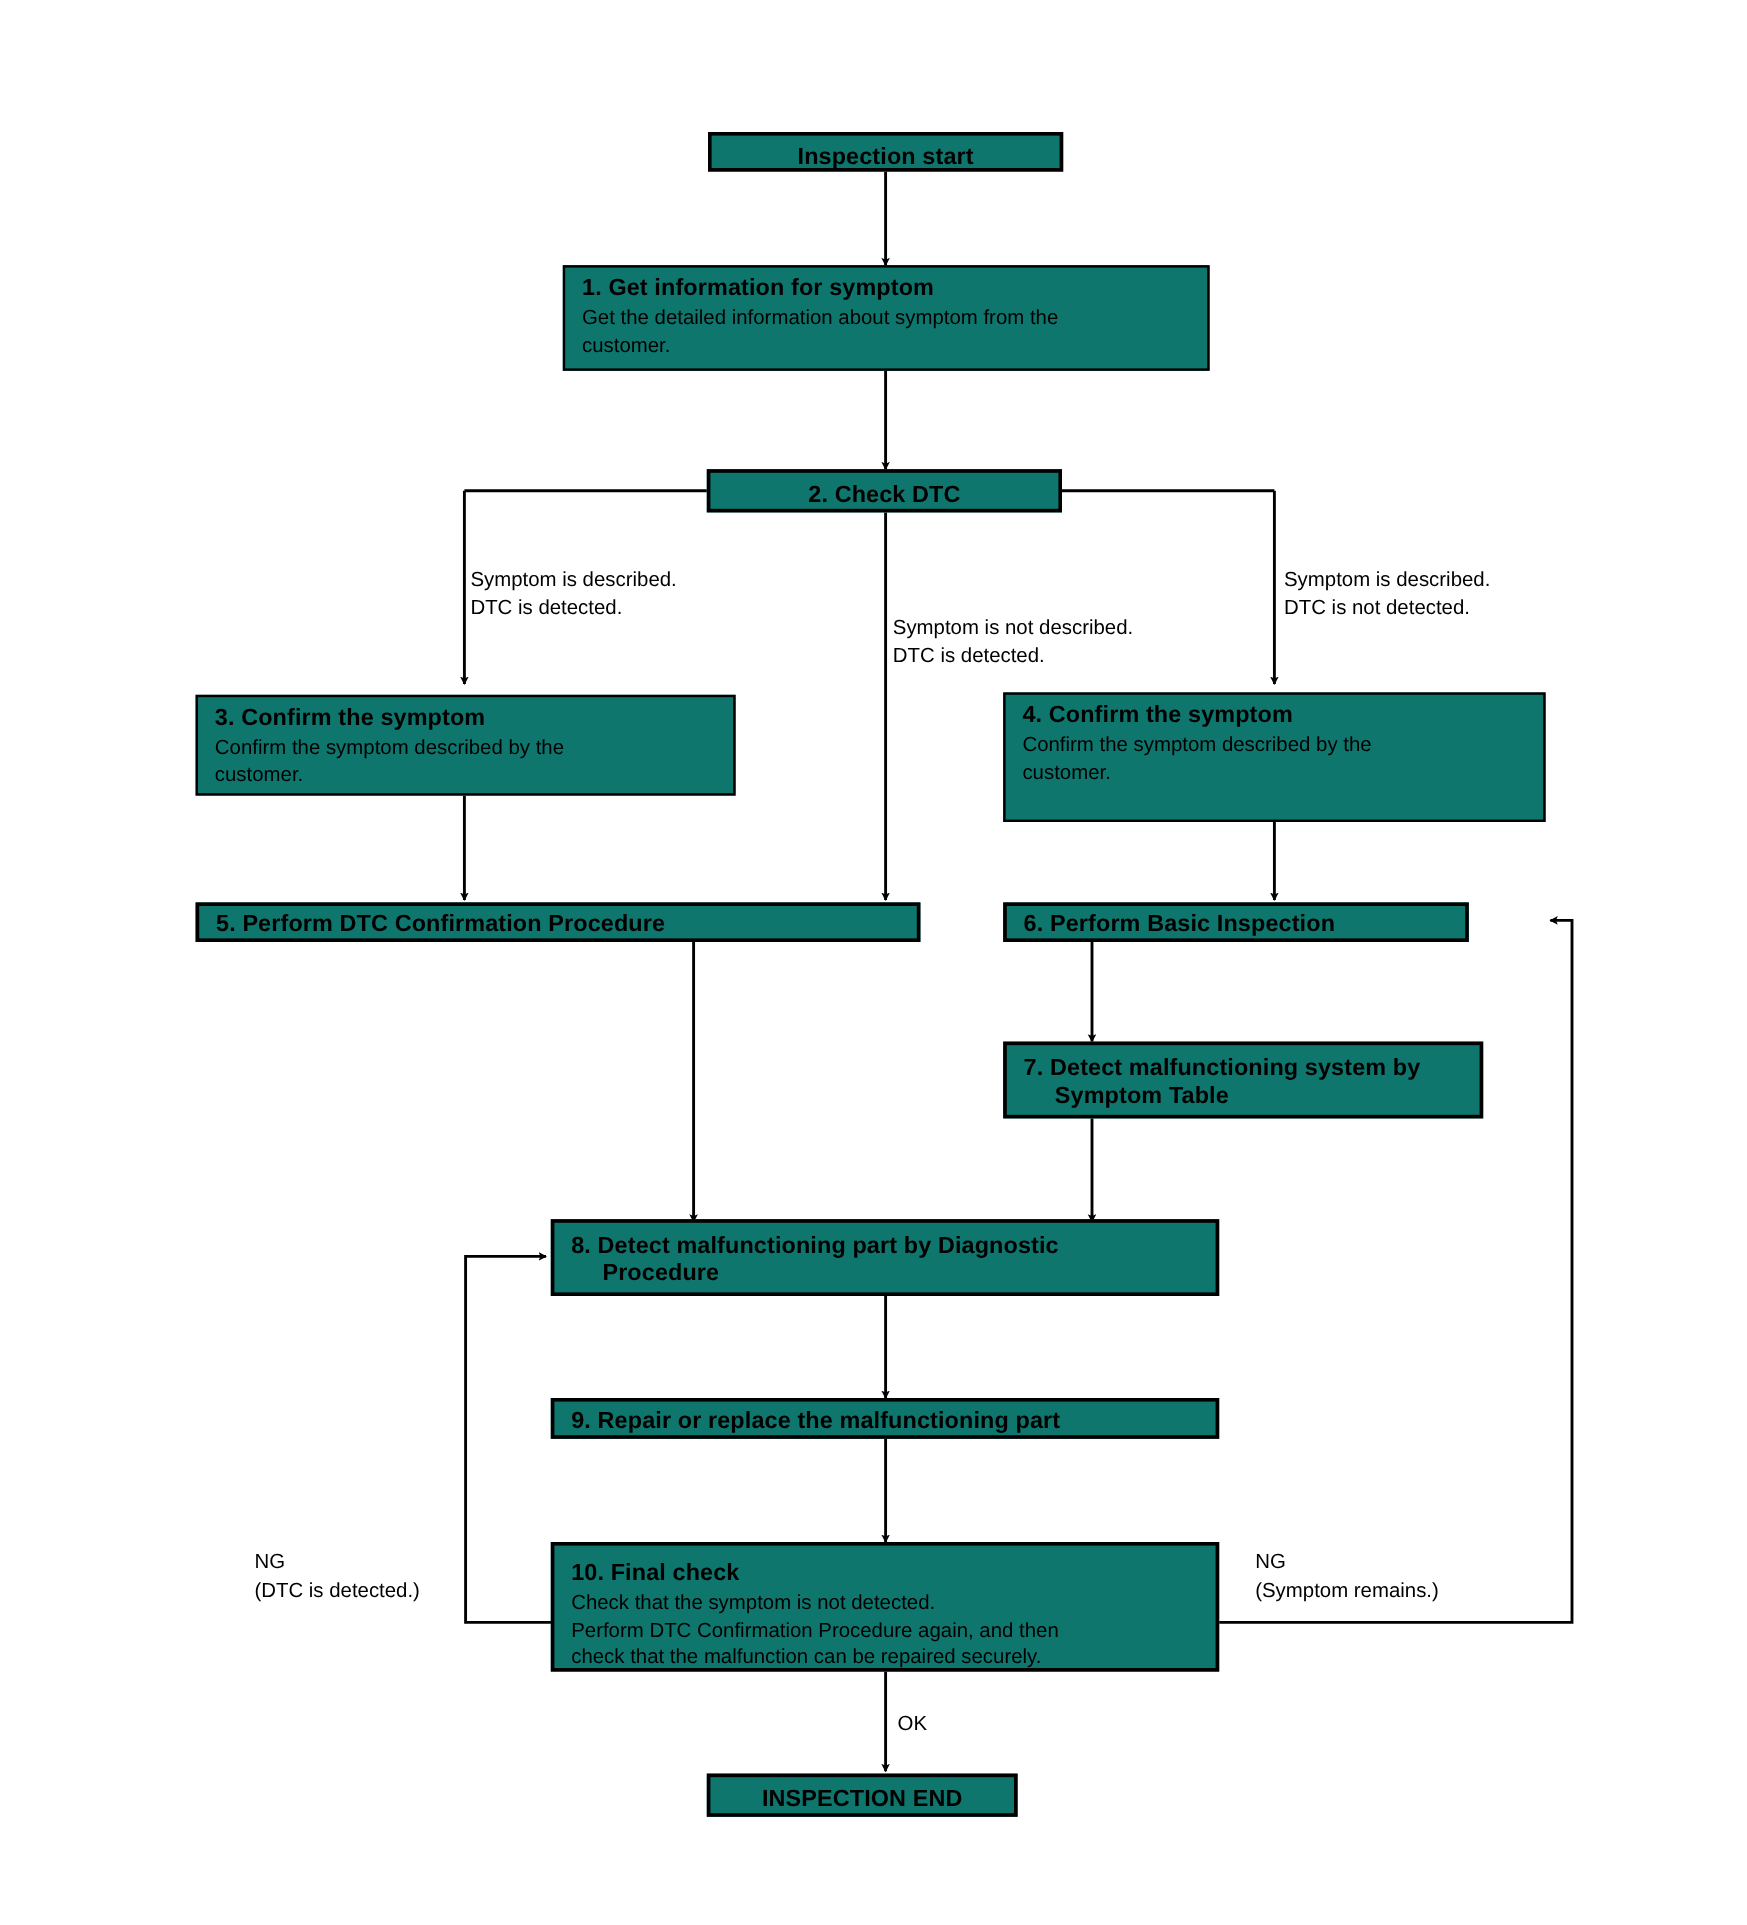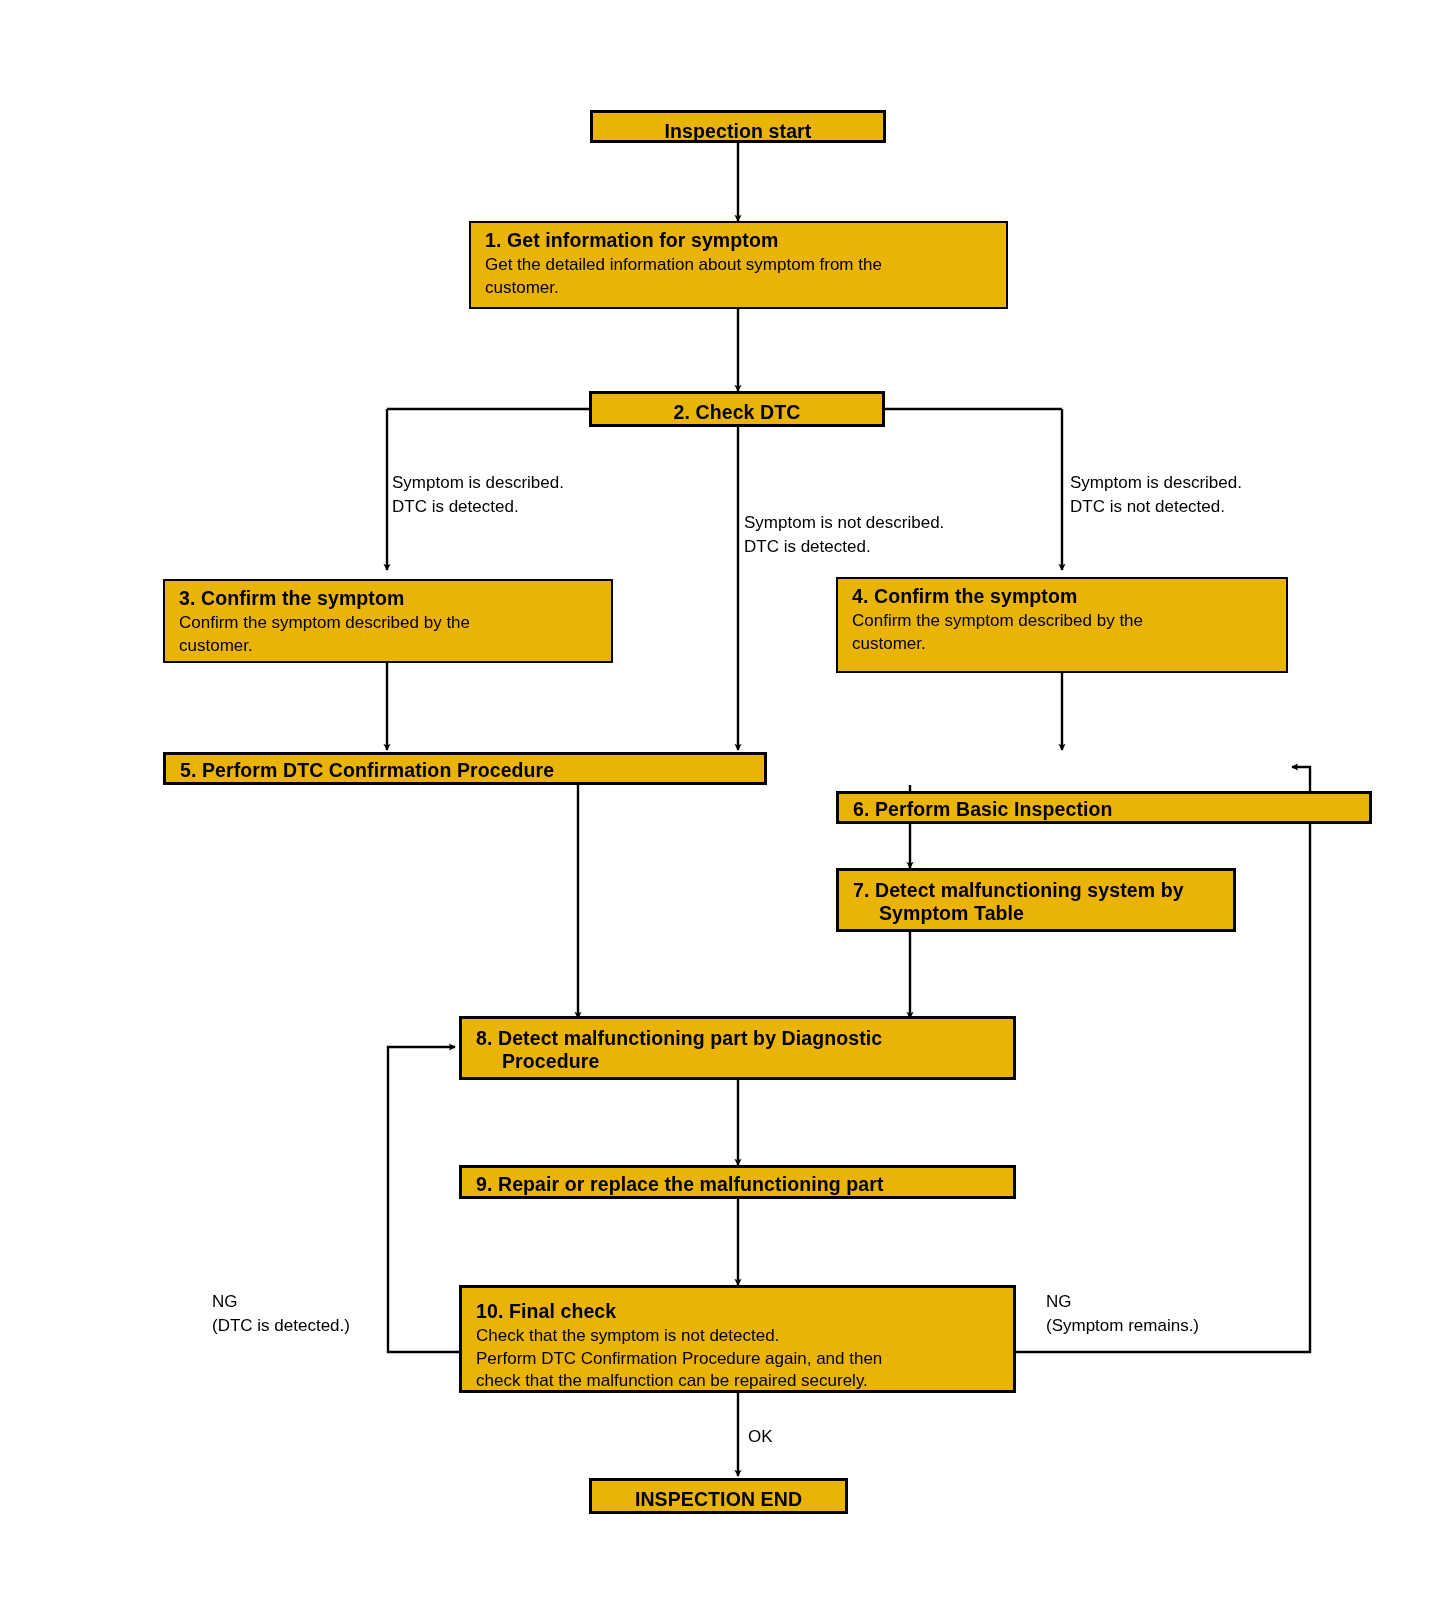--- a/index.html
+++ b/index.html
@@ -22,21 +22,21 @@
     position: absolute;
     left: 0;
     top: 0;
     width: 1456px;
     height: 1604px;
     pointer-events: none;
   }
   .node {
     position: absolute;
     box-sizing: border-box;
-    background: #eab308;
+    background: #0f766e;
     border: 2px solid #000000;
   }
   .node.thick {
     border-width: 3px;
   }
   .node .title {
     font-weight: bold;
     font-size: 19.5px;
     line-height: 1.18;
     letter-spacing: 0.1px;
@@ -152,35 +152,35 @@
   <div class="node" style="left:163px; top:579px; width:450px; height:84px;">
     <div class="pad">
       <div class="title">3. Confirm the symptom</div>
       <div class="body">
         <div>Confirm the symptom described by the</div>
         <div>customer.</div>
       </div>
     </div>
   </div>
 
-  <div class="node" style="left:836px; top:577px; width:452px; height:96px;">
+  <div class="node" style="left:836px; top:577px; width:452px; height:108px;">
     <div class="pad">
       <div class="title">4. Confirm the symptom</div>
       <div class="body">
         <div>Confirm the symptom described by the</div>
         <div>customer.</div>
       </div>
     </div>
   </div>
 
   <div class="node thick" style="left:163px; top:752px; width:604px; height:33px;">
     <div class="pad title" style="padding-top:4px;">5. Perform DTC Confirmation Procedure</div>
   </div>
 
-  <div class="node thick" style="left:836px; top:752px; width:536px; height:33px;margin-top:39px;">
+  <div class="node thick" style="left:836px; top:752px; width:388px; height:33px;">
     <div class="pad title" style="padding-top:4px;">6. Perform Basic Inspection</div>
   </div>
 
   <div class="node thick" style="left:836px; top:868px; width:400px; height:64px;">
     <div class="pad" style="padding-top:8px;">
       <div class="title">7. Detect malfunctioning system by</div>
       <div class="title" style="padding-left:26px;">Symptom Table</div>
     </div>
   </div>
 

